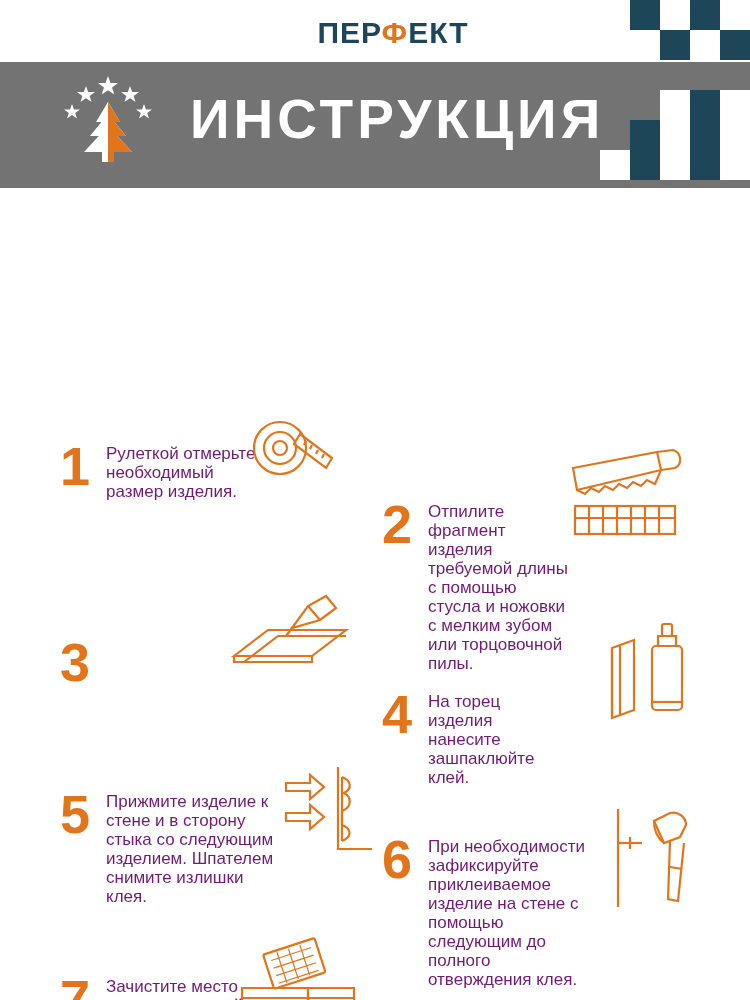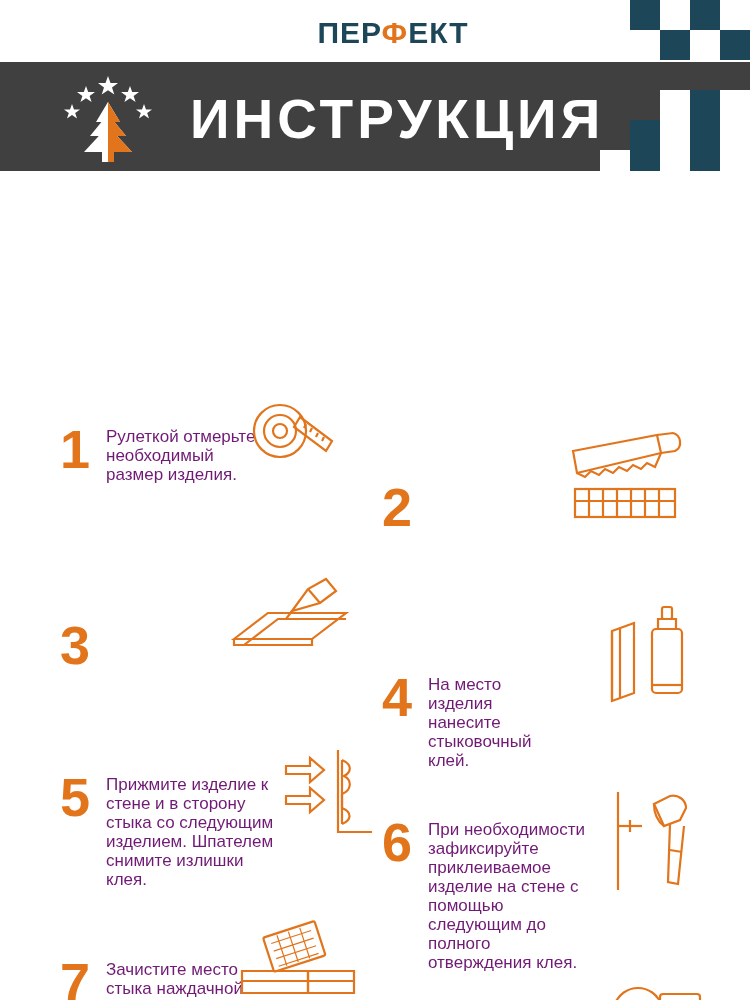--- a/index.html
+++ b/index.html
@@ -49,22 +49,22 @@
     right: 0;
     width: 120px;
     height: 70px;
   }
   .sq {
     position: absolute;
   }
 
   .orange-band {
     position: relative;
-    height: 109px;
-    background: #404040;
+    height: 126px;
+    background: #737373;
     overflow: hidden;
   }
   .band-title {
     position: absolute;
     left: 190px;
     top: 26px;
     font-size: 55px;
     line-height: 62px;
     font-weight: bold;
     letter-spacing: 4px;
@@ -217,20 +217,21 @@
         <circle cx="32" cy="32" r="26"></circle>
         <circle cx="32" cy="32" r="16"></circle>
         <circle cx="32" cy="32" r="7"></circle>
         <path d="M52 18 L84 42 L78 52 L46 28 Z"></path>
         <path d="M58 25 L56 29 M64 29 L62 33 M70 34 L68 38 M76 38 L74 42"></path>
       </svg>
     </div>
 
     <div class="step" id="step-2">
       <div class="step-num">2</div>
+      <div class="step-text">Отпилите фрагмент изделия требуемой длины с помощью стусла и ножовки с мелким зубом или торцовочной пилы.</div>
     </div>
     <div class="step-icon" id="icon-2">
       <svg width="120" height="110" viewBox="0 0 120 110" fill="none" stroke="#e2751c" stroke-width="2.2">
 
         <path d="M8 22 L92 6 L96 24 L12 44 Z"></path>
         <path d="M12 44 L20 48 L26 42 L34 46 L40 40 L48 44 L54 38 L62 42 L68 36 L76 40 L82 34 L90 38 L96 24"></path>
 
         <path d="M92 6 L108 4 C116 6 118 18 110 22 L96 24"></path>
 
         <rect x="10" y="60" width="100" height="28"></rect>
@@ -250,21 +251,21 @@
         <path d="M6 70 L6 76 L16 76"></path>
 
         <path d="M64 42 L80 20 L98 10 L108 22 L92 34 Z"></path>
         <path d="M80 20 L92 34"></path>
         <path d="M64 42 L58 50"></path>
       </svg>
     </div>
 
     <div class="step" id="step-4">
       <div class="step-num">4</div>
-      <div class="step-text">На место изделия нанесите стыковочный клей.</div>
+      <div class="step-text">На торец изделия нанесите зашпаклюйте клей.</div>
     </div>
     <div class="step-icon" id="icon-4">
       <svg width="95" height="105" viewBox="0 0 95 105" fill="none" stroke="#e2751c" stroke-width="2.2">
 
         <path d="M12 30 L34 22 L34 92 L12 100 Z"></path>
         <path d="M12 30 L12 100"></path>
         <path d="M20 28 L20 97"></path>
 
         <rect x="52" y="28" width="30" height="64" rx="4"></rect>
         <path d="M58 28 L58 18 L76 18 L76 28"></path>

